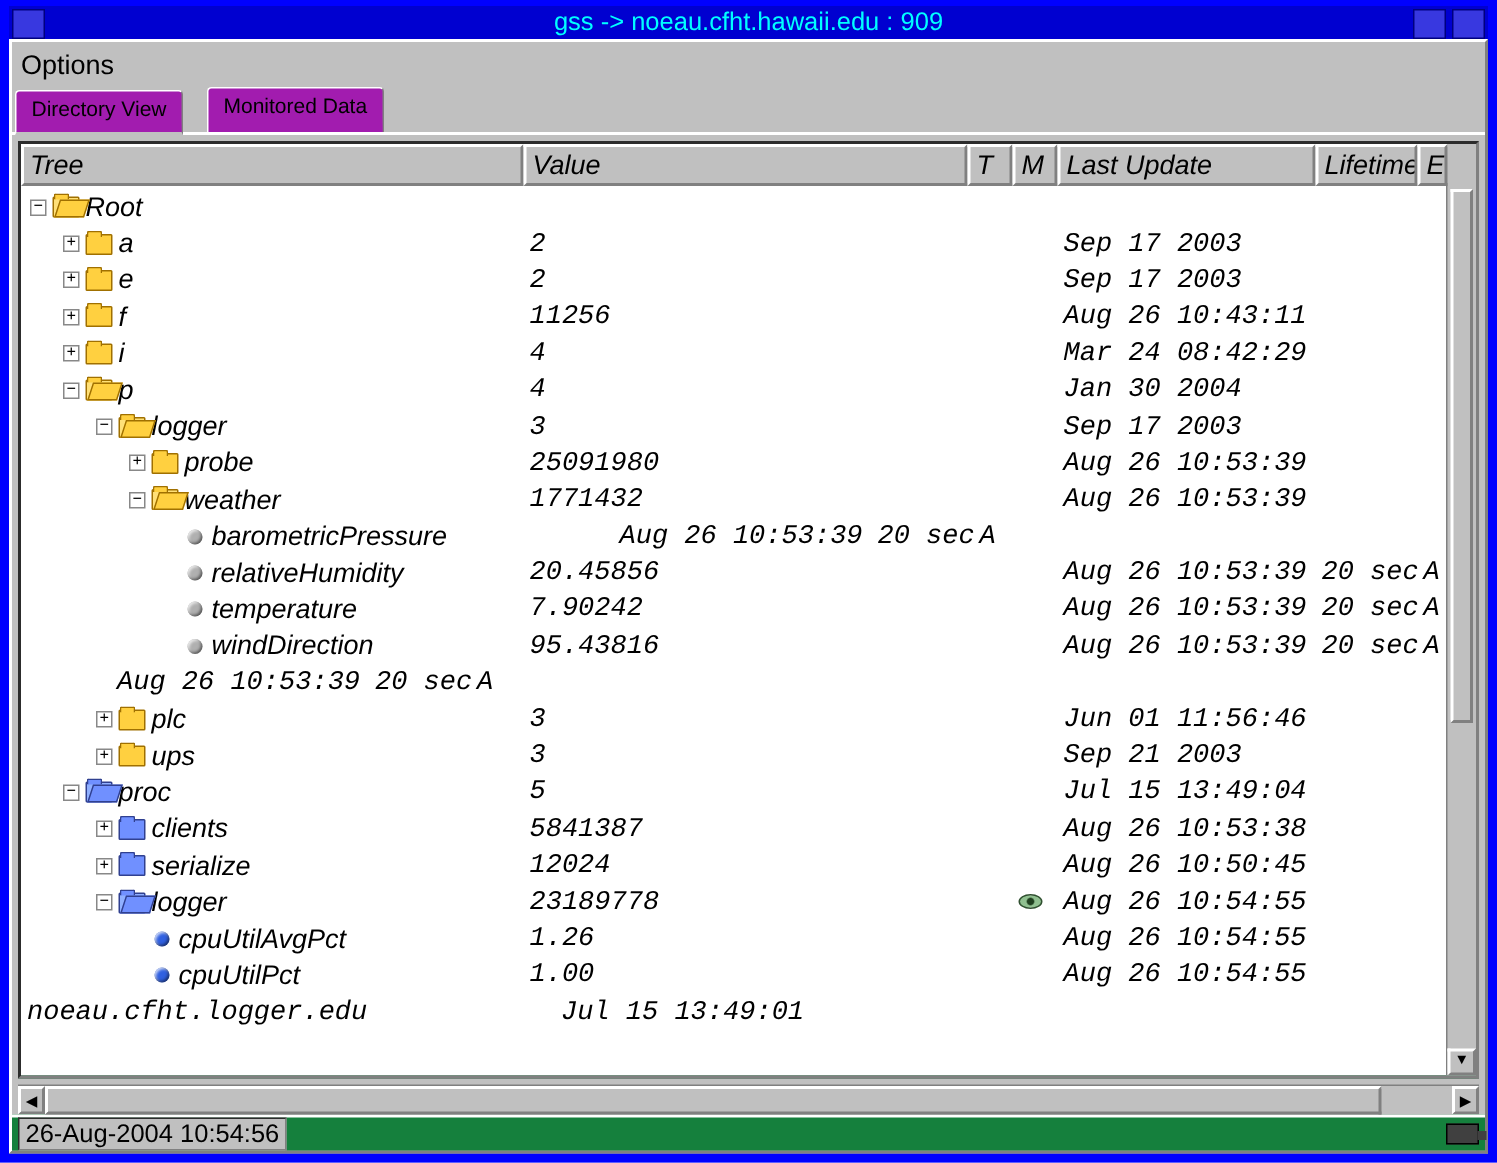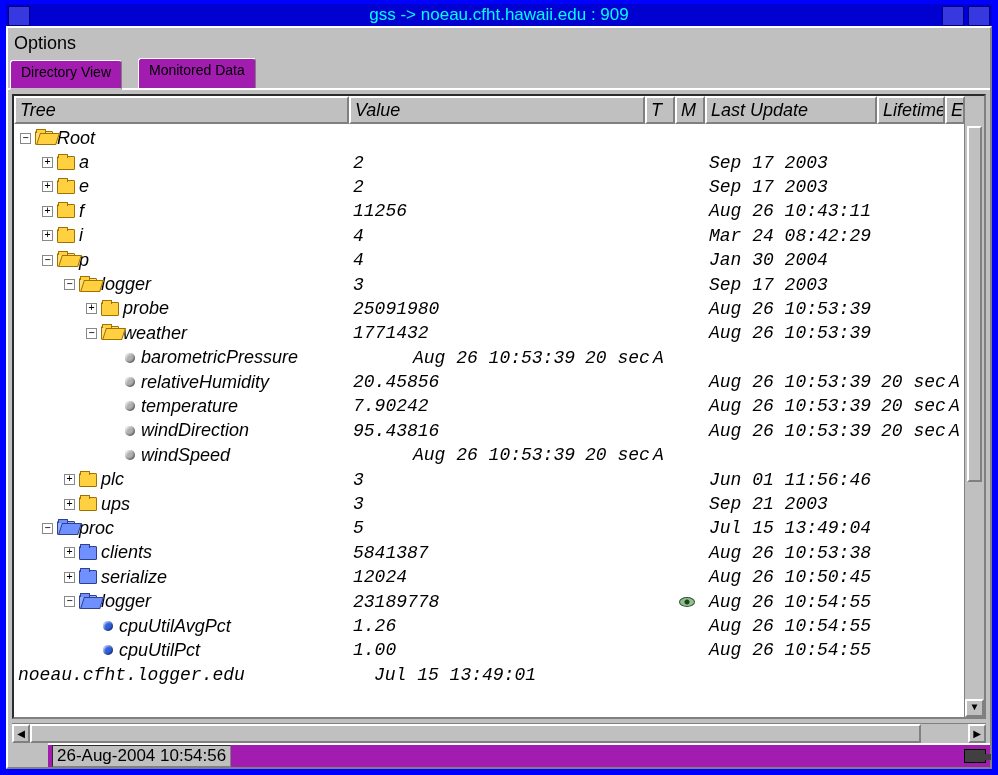--- a/index.html
+++ b/index.html
@@ -223,28 +223,27 @@
     font-size:10px;display:flex;align-items:center;justify-content:center;
   }
   .hscroll .track{flex:1;background:#c0c0c0;position:relative;}
   .hscroll .track .thumb{
     position:absolute;top:0;bottom:0;left:0;width:95%;
     background:#c0c0c0;border:2px solid #808080;border-top-color:#fff;border-left-color:#fff;
   }
 
   .statusbar {
     height:24px;
-    background:#a21caf;
+    background:#15803d;
     border-top:2px solid #fff;
     display:flex;
     align-items:center;
     justify-content:space-between;
     padding:0 4px;
     font-size:17px;
-    margin-left:40px;
   }
   .statusbar .status-box{
     border:1px inset #808080;
     padding:0 4px;
     background:#c0c0c0;
     font-family:"Helvetica","Arial",sans-serif;
   }
   .statusbar .conn-icon{
     width:22px;height:14px;
     background:#404040;
@@ -462,26 +461,20 @@
               <span>windDirection</span>
             </div>
             <div class="cell c-value">95.43816</div>
             <div class="cell c-t"></div>
             <div class="cell c-m"></div>
             <div class="cell c-update">Aug 26 10:53:39</div>
             <div class="cell c-life">20 sec</div>
             <div class="cell c-e">A</div>
           </div>
           <div class="row">
-            <div class="cell c-tree">
-              <span class="indent" style="width: 94px;"></span>
-              <div class="spacer-toggle"></div>
-              <div class="bullet-grey"></div>
-              <span>windSpeed</span>
-            </div>
             <div class="cell c-t"></div>
             <div class="cell c-m"></div>
             <div class="cell c-update">Aug 26 10:53:39</div>
             <div class="cell c-life">20 sec</div>
             <div class="cell c-e">A</div>
           </div>
           <div class="row">
             <div class="cell c-tree">
               <span class="indent" style="width: 50px;"></span>
               <div class="toggle">+</div>

